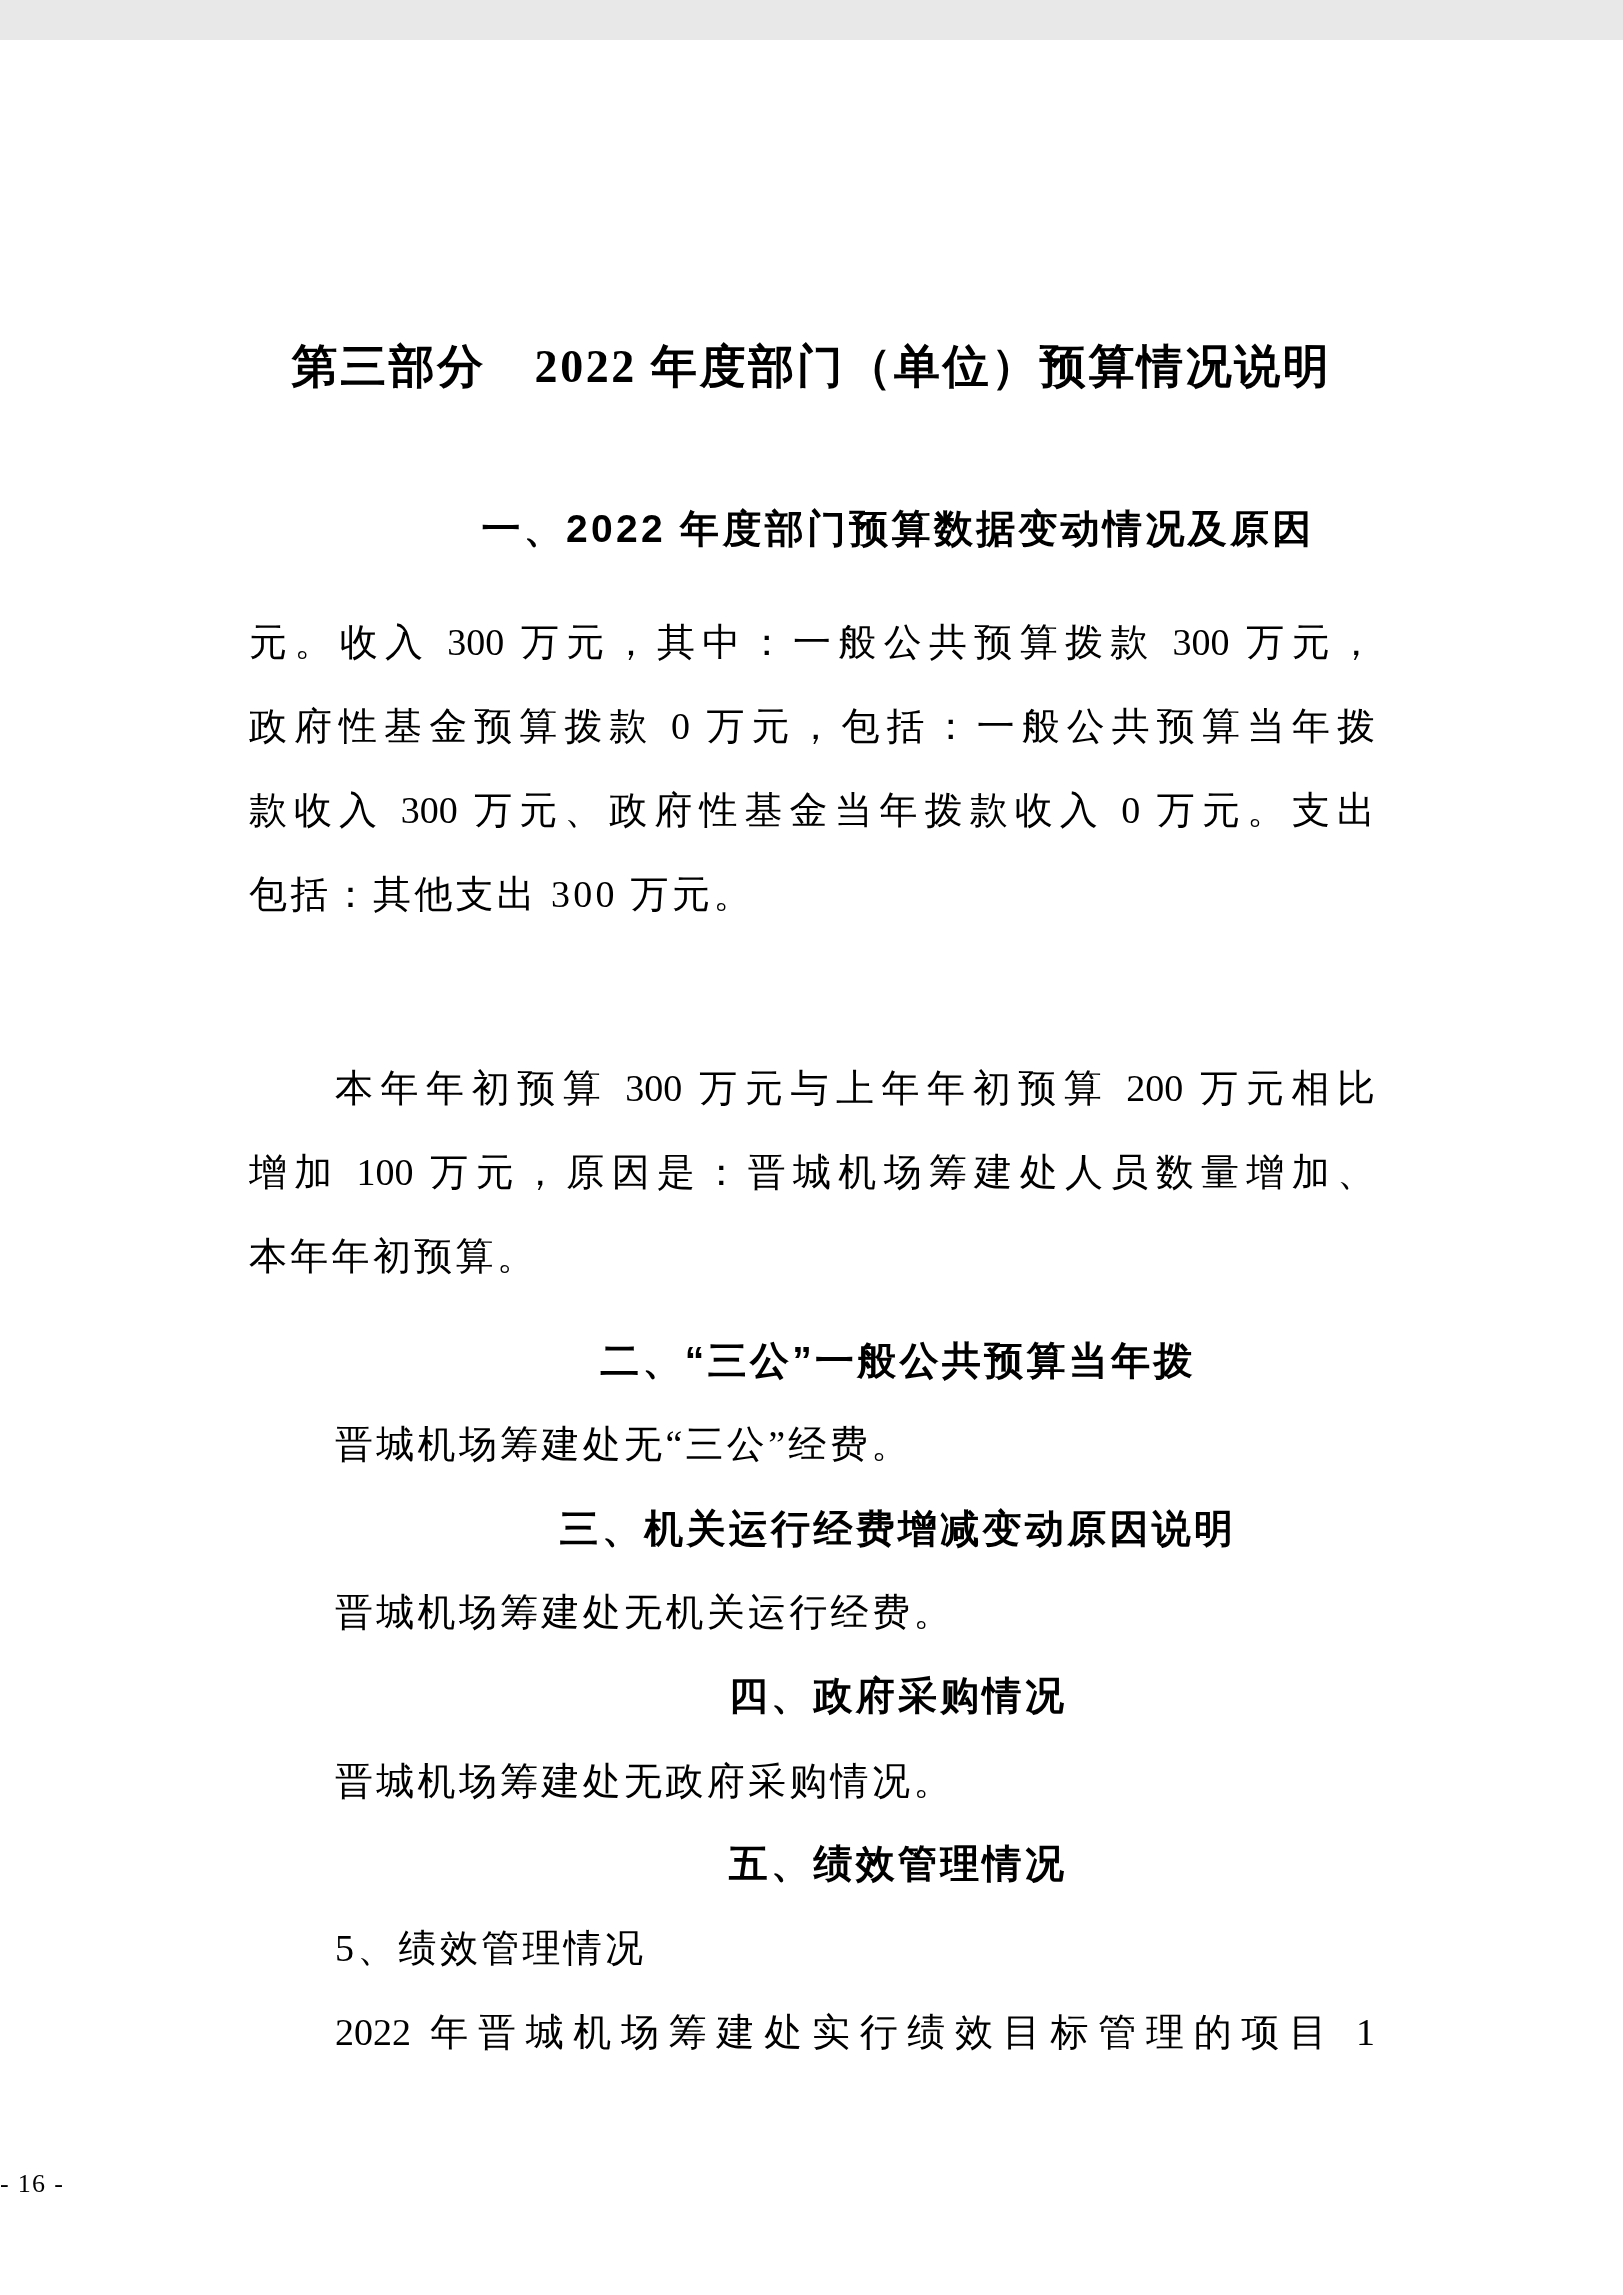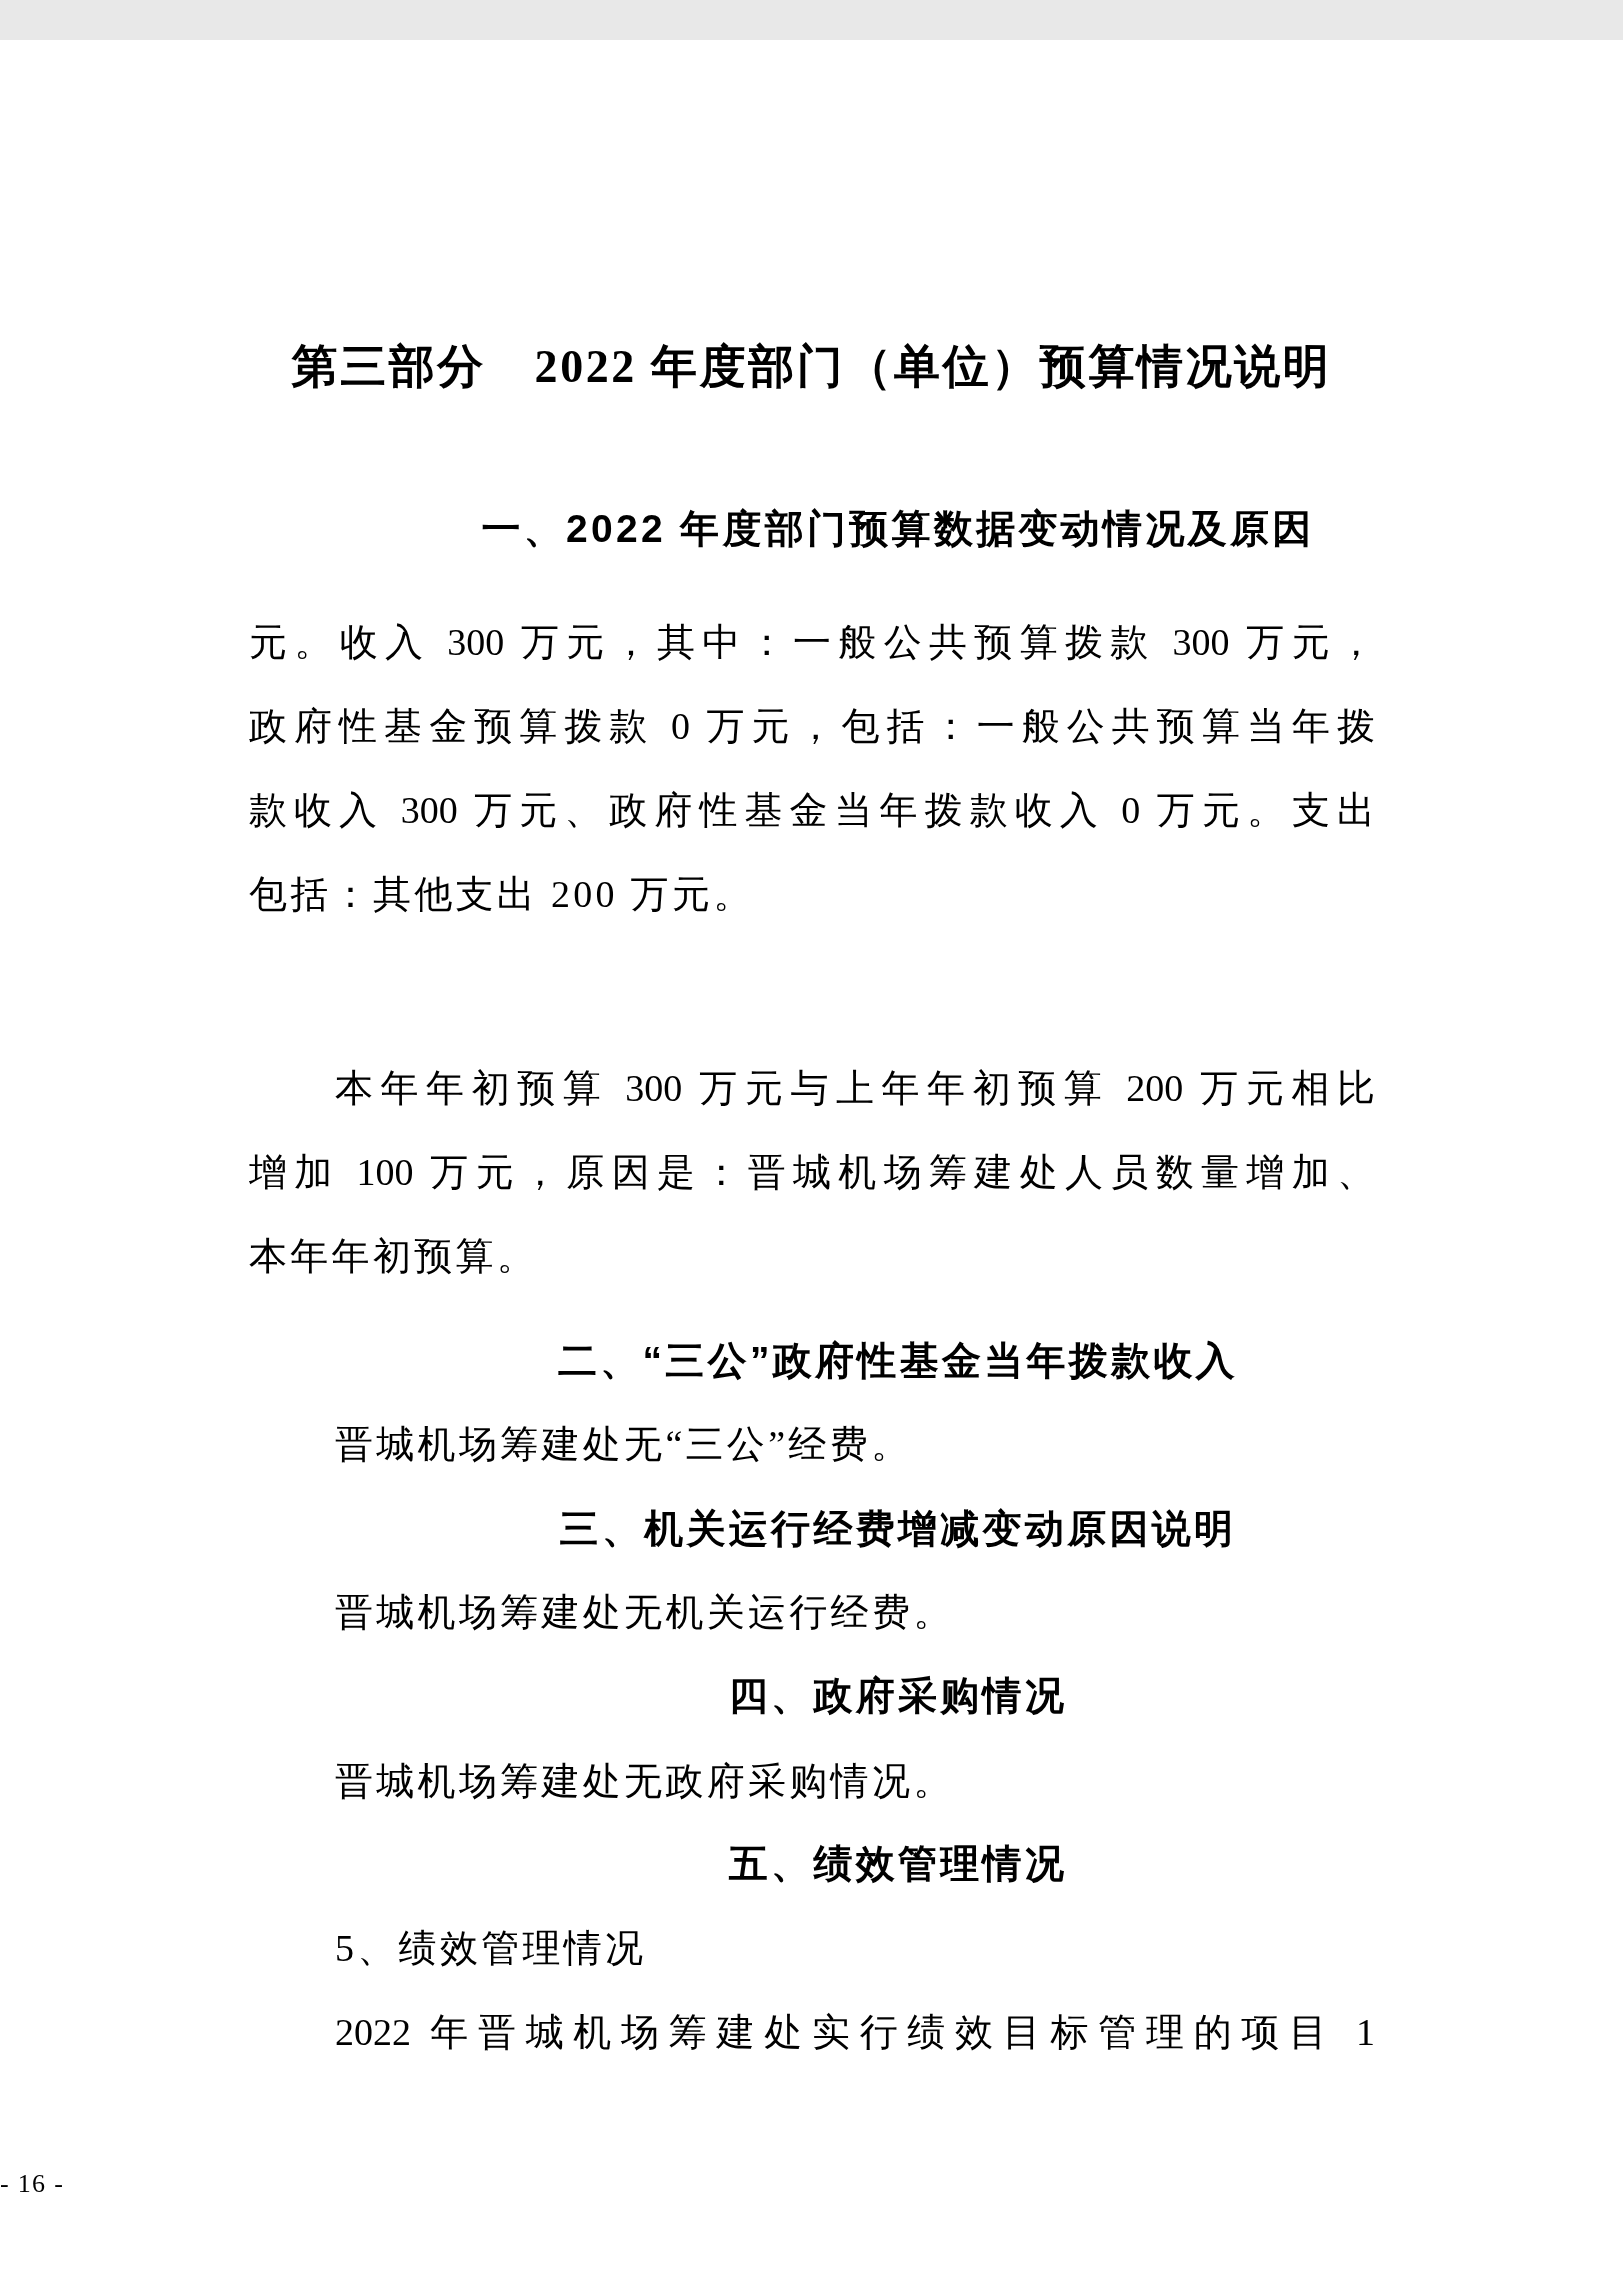--- a/index.html
+++ b/index.html
@@ -54,30 +54,30 @@
 <div class="page">
 
   <div class="doc-title">第三部分　2022 年度部门（单位）预算情况说明</div>
 
   <div class="content-block heading" style="top:467px">一、2022 年度部门预算数据变动情况及原因</div>
 
   <div class="content-block para" style="top:560px">
     <div class="line just">元。收入 300 万元，其中：一般公共预算拨款 300 万元，</div>
     <div class="line just">政府性基金预算拨款 0 万元，包括：一般公共预算当年拨</div>
     <div class="line just">款收入 300 万元、政府性基金当年拨款收入 0 万元。支出</div>
-    <div class="line">包括：其他支出 200 万元。</div>
+    <div class="line">包括：其他支出 300 万元。</div>
   </div>
 
   <div class="content-block para" style="top:1006px">
     <div class="line indent just">本年年初预算 300 万元与上年年初预算 200 万元相比</div>
     <div class="line just">增加 100 万元，原因是：晋城机场筹建处人员数量增加、</div>
     <div class="line">本年年初预算。</div>
   </div>
 
-  <div class="content-block heading" style="top:1299px">二、“三公”政府性基金当年拨款收入</div>
+  <div class="content-block heading" style="top:1299px">二、“三公”一般公共预算当年拨</div>
 
   <div class="content-block para" style="top:1362px">
     <div class="line indent">晋城机场筹建处无“三公”经费。</div>
   </div>
 
   <div class="content-block heading" style="top:1467px">三、机关运行经费增减变动原因说明</div>
 
   <div class="content-block para" style="top:1530px">
     <div class="line indent">晋城机场筹建处无机关运行经费。</div>
   </div>

